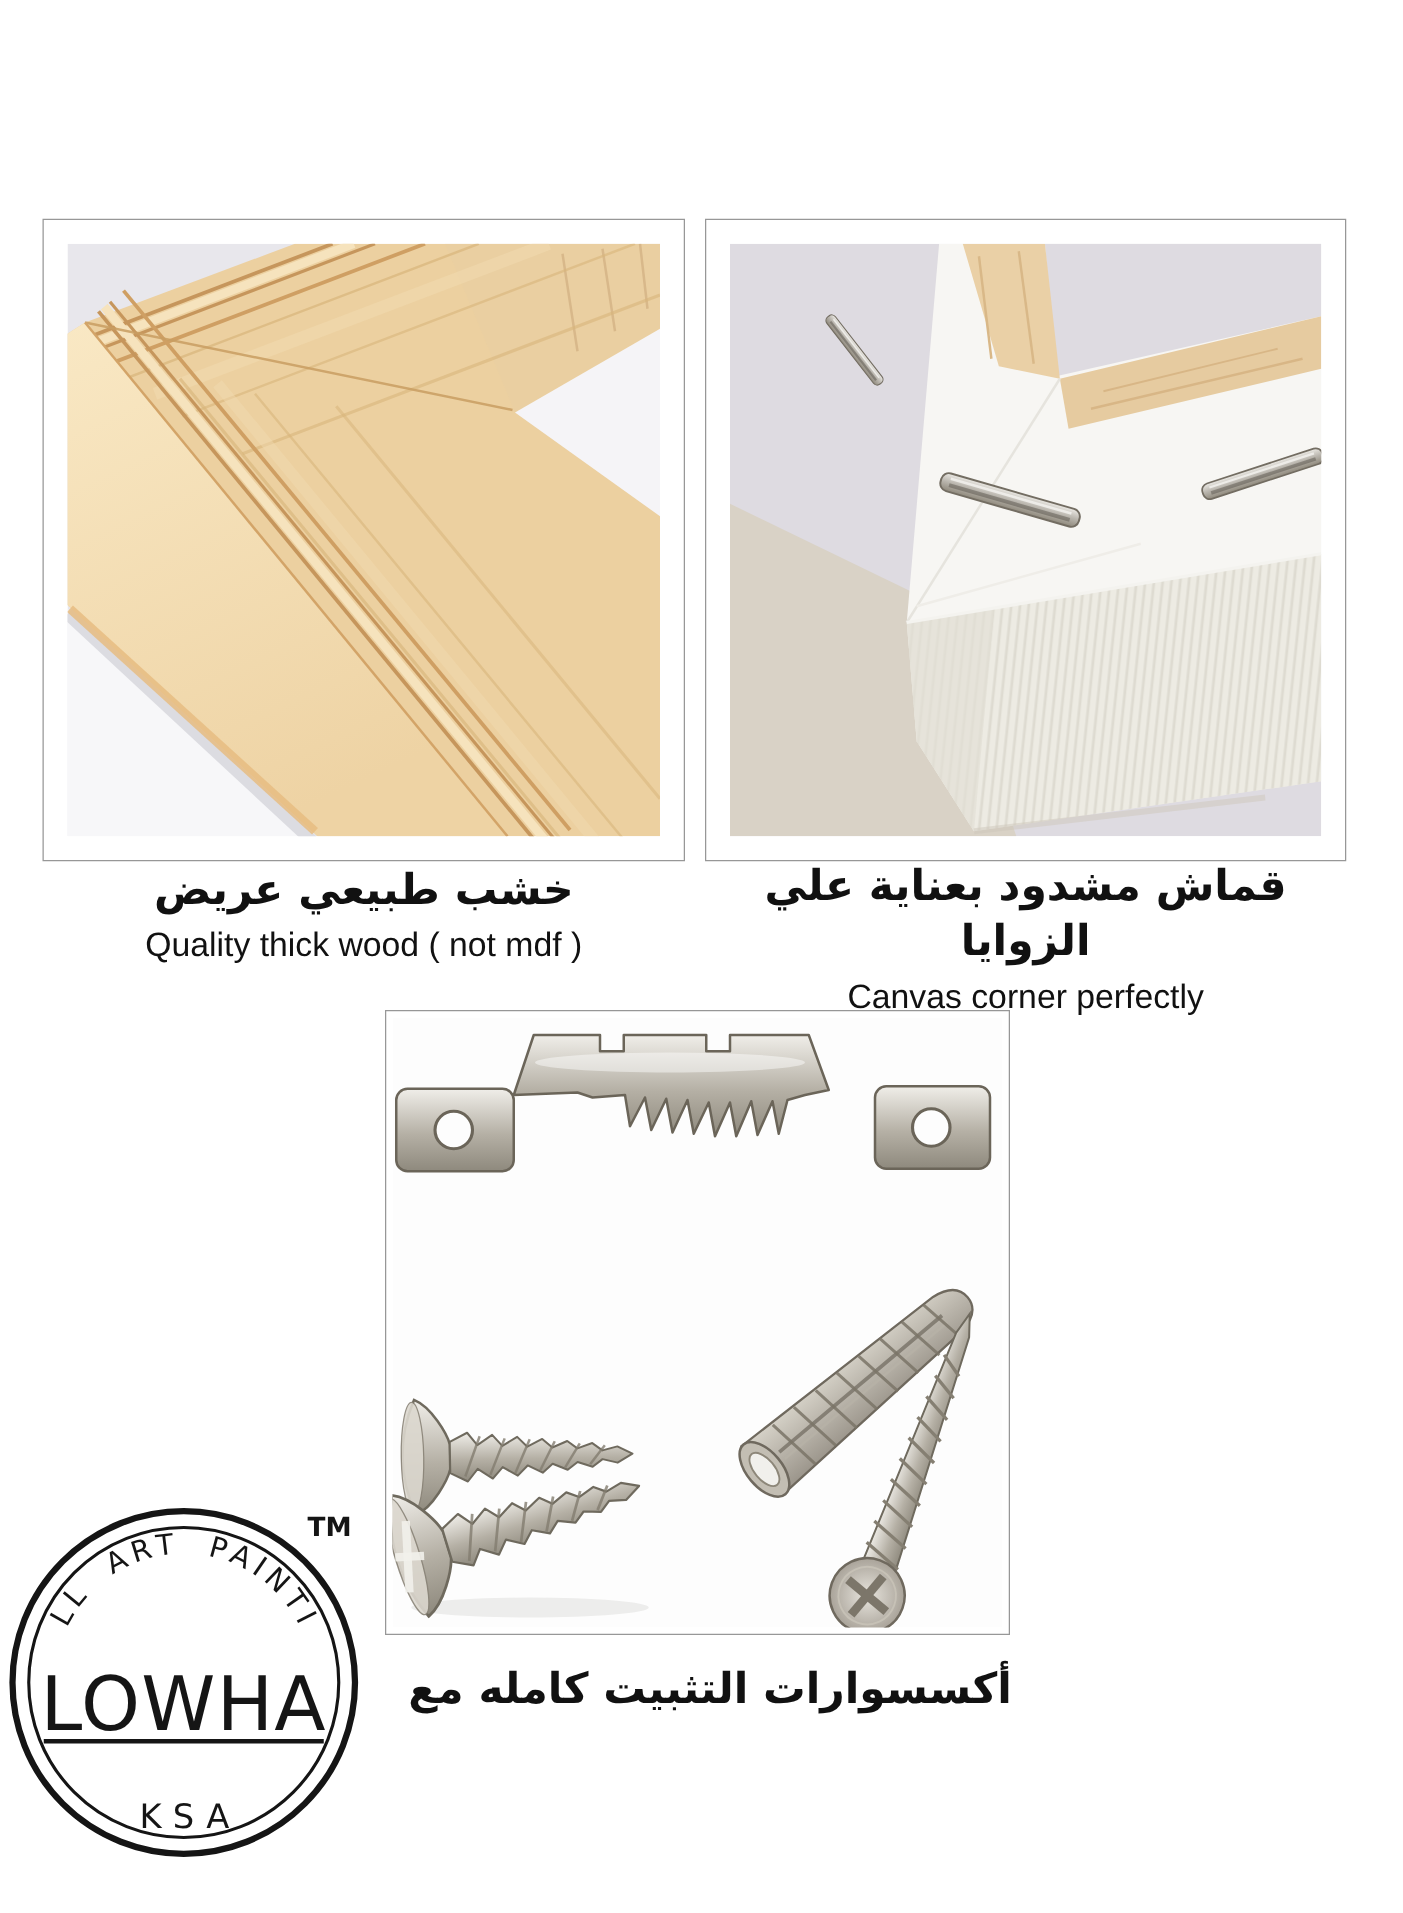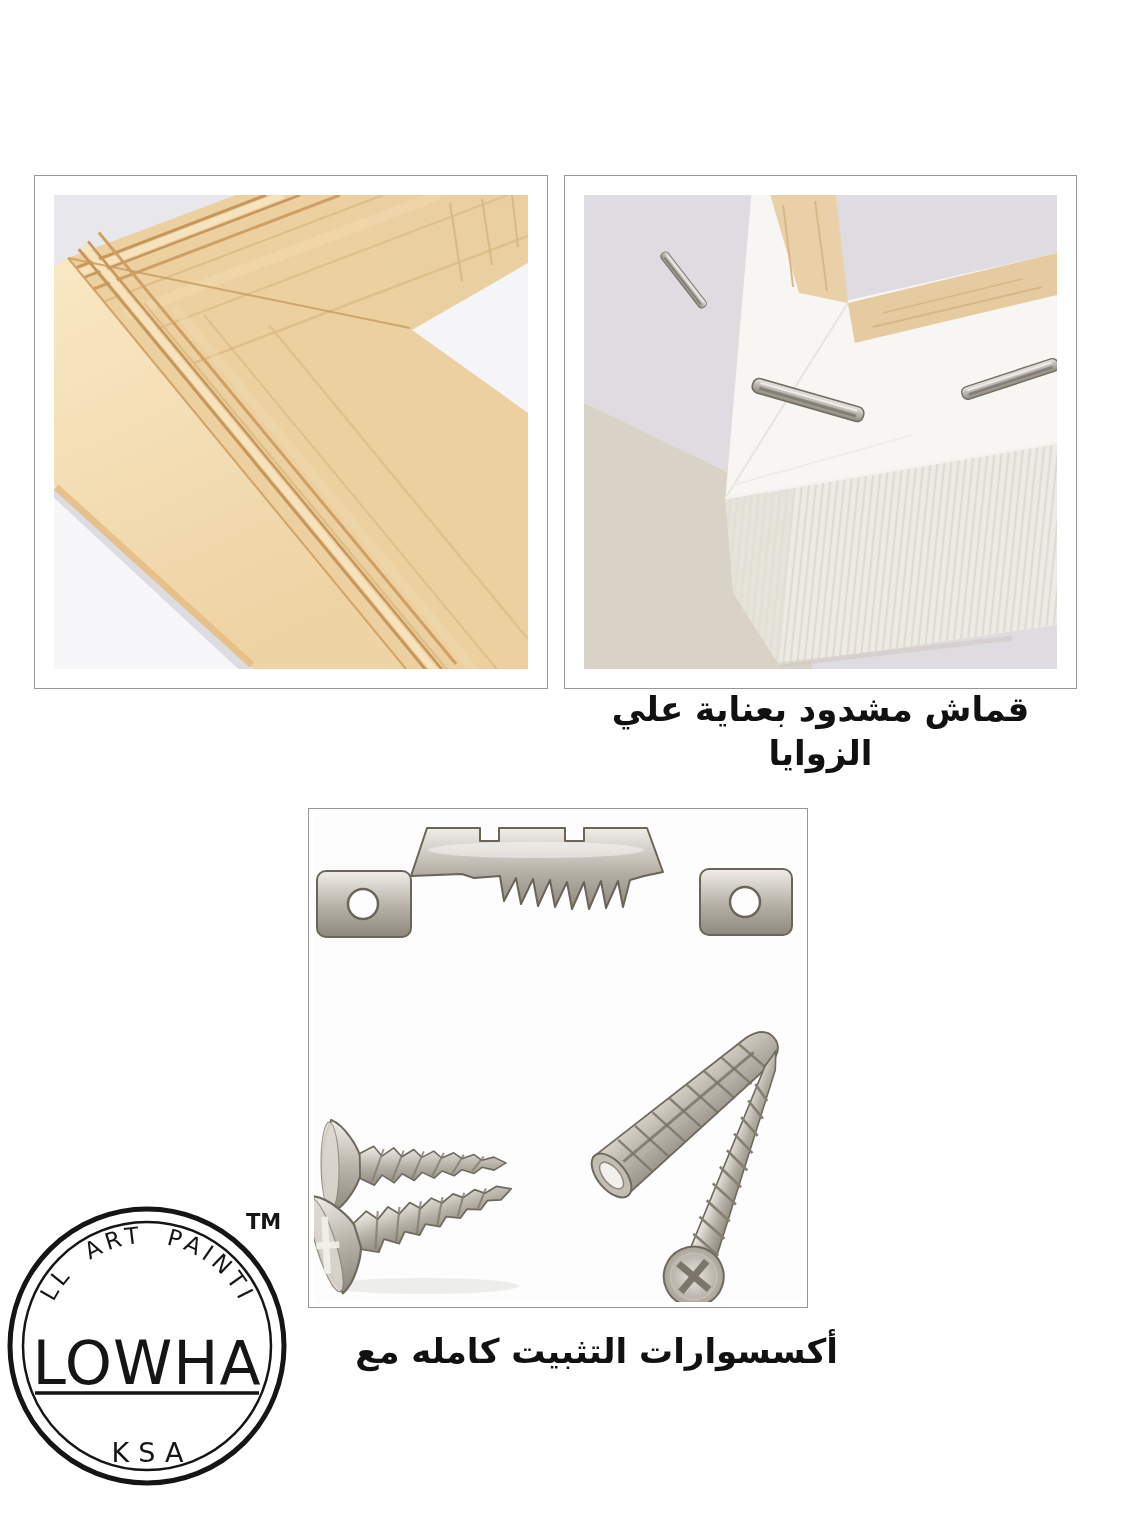--- a/index.html
+++ b/index.html
@@ -8,21 +8,21 @@
   .panel { position:absolute; background:#ffffff; border:1px solid #979797; box-sizing:border-box; }
   .panel svg { display:block; width:100%; height:100%; }
   #panel-wood     { left:34px;  top:175px; width:514px; height:514px; padding:19px; }
   #panel-canvas   { left:564px; top:175px; width:513px; height:514px; padding:19px; }
   #panel-hardware { left:308px; top:808px; width:500px; height:500px; padding:5px; }
   .cap { position:absolute; text-align:center; color:#111111; }
   .cap .ar { font-family:"DejaVu Sans", sans-serif; font-weight:700; font-size:34px; line-height:44px; direction:rtl; }
   .cap .en { font-family:"Liberation Sans", sans-serif; font-size:27px; line-height:37px; margin-top:4px; }
   #cap-wood     { left:34px;  top:690px;  width:514px; }
   #cap-canvas   { left:564px; top:687px;  width:513px;text-align:center; }
-  #cap-hardware { left:318px; top:1328px; width:520px;text-align:right; }
+  #cap-hardware { left:308px; top:1328px; width:520px; }
   #cap-hardware .ar { line-height:46px; }
   #logo { position:absolute; left:2px; top:1196px; width:290px; height:300px; }
   #logo text { fill:#151515; }
   .arc-text   { font-family:"DejaVu Sans", sans-serif; font-size:23px; letter-spacing:4.5px; word-spacing:10px; }
   .brand-text { font-family:"DejaVu Sans", sans-serif; font-size:60px; letter-spacing:1px; }
   .ksa-text   { font-family:"DejaVu Sans", sans-serif; font-size:27px; letter-spacing:9px; }
   .tm-text    { font-family:"DejaVu Sans", sans-serif; font-size:21px; font-weight:700; }
 </style>
 </head>
 <body>
@@ -216,23 +216,28 @@
         <circle cx="8" cy="0" r="30" fill="url(#headG)" stroke="#6f695e" stroke-width="2"></circle>
         <circle cx="8" cy="0" r="23" fill="none" stroke="#c6c1b6" stroke-width="1.5"></circle>
         <g transform="translate(8,0) rotate(20)">
           <line x1="0" y1="-20" x2="0" y2="20" stroke="#7c766a" stroke-width="7"></line>
           <line x1="-20" y1="0" x2="20" y2="0" stroke="#7c766a" stroke-width="7"></line>
         </g>
       </g>
     </svg>
   </div>
 
+  <div class="cap" id="cap-wood">
+    <div class="ar" dir="rtl">خشب طبيعي عريض</div>
+    <div class="en">Quality thick wood ( not mdf )</div>
+  </div>
 
   <div class="cap" id="cap-canvas">
     <div class="ar" dir="rtl">قماش مشدود بعناية علي الزوايا</div>
+    <div class="en">Canvas corner perfectly</div>
   </div>
 
   <div class="cap" id="cap-hardware">
     <div class="ar" dir="rtl">أكسسوارات التثبيت كامله مع</div>
   </div>
 
   <svg id="logo" viewBox="0 0 290 300">
     <circle cx="145" cy="150" r="137" fill="#ffffff" stroke="#151515" stroke-width="5"></circle>
     <circle cx="145" cy="150" r="124" fill="none" stroke="#151515" stroke-width="2.5"></circle>
     <path id="arcT" d="M 52.4 104.8 A 103 103 0 0 1 237.6 104.8" fill="none"></path>

